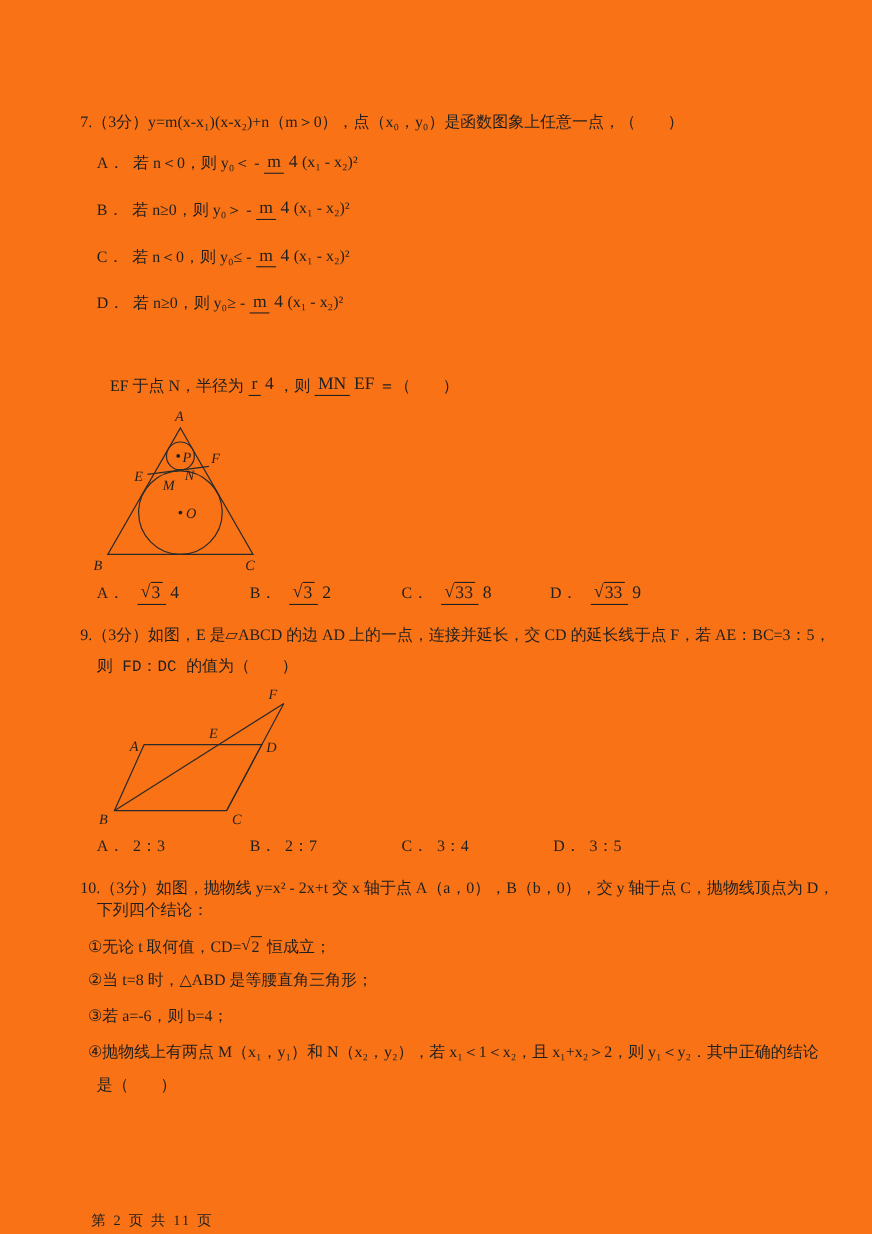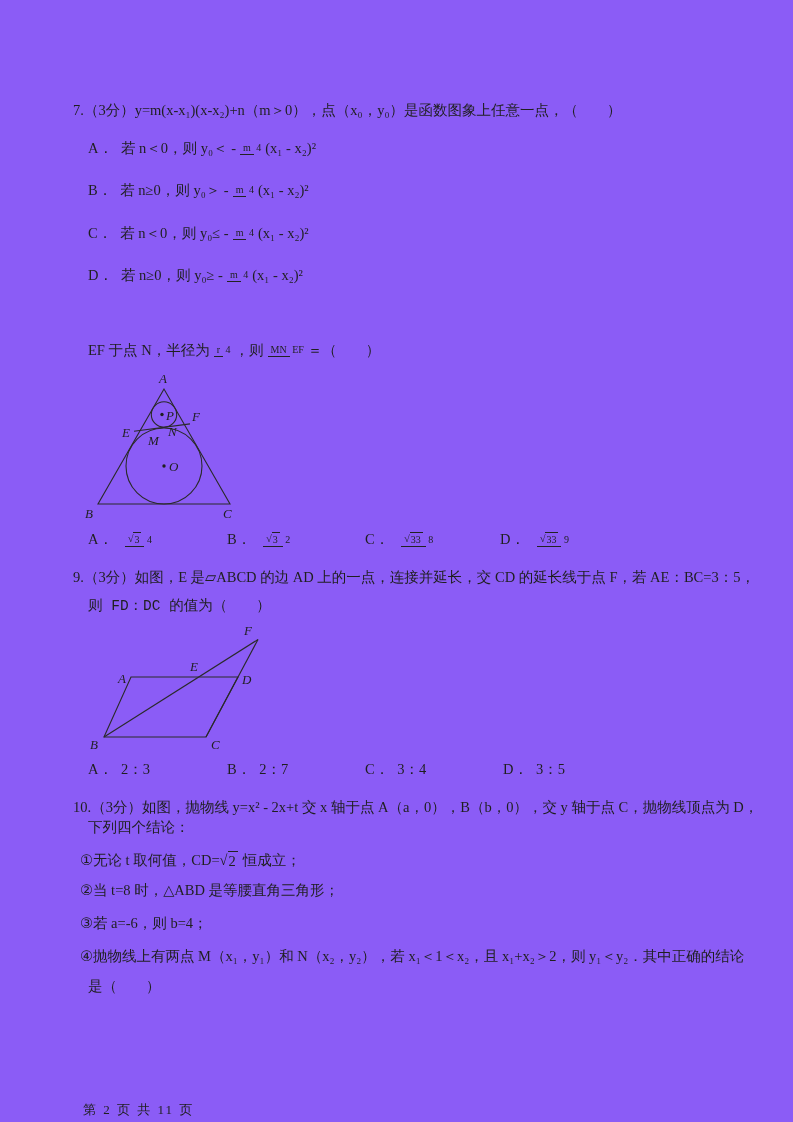--- a/index.html
+++ b/index.html
@@ -1,30 +1,30 @@
 <!DOCTYPE html>
 <html><head>
 <meta charset="utf-8">
 <style>
   * { margin:0; padding:0; box-sizing:border-box; }
   html,body { background:#ffffff; }
   .page {
-    position:relative; width:793px; height:1122px; background:#8b5cf6;
+    position:relative; width:793px; height:1122px; background:#f97316;
     font-family:"Liberation Serif","DejaVu Serif","DejaVu Sans",serif;
     color:#1f1f1f; overflow:hidden;
   }
   .abs { position:absolute; }
   .stem { font-size:14.5px; white-space:nowrap; }
   .opt-row { display:flex; align-items:center; font-size:14.5px; white-space:nowrap; }
   .opt-row > span { display:inline-block; }
   .opt-label { margin-right:8px; }
   .gap-r { margin-right:5px; }
   .frac {
     display:inline-flex; flex-direction:column; align-items:center;
-    line-height:1.15; font-size:10px; margin:12px 4px; vertical-align:middle;
+    line-height:1.15; font-size:16px; margin:12px 4px; vertical-align:middle;
   }
   .frac .top { border-bottom:1px solid #222; padding:0 3px 1px 3px; text-align:center; }
   .frac .bot { padding-top:1px; text-align:center; }
   .sqrt { white-space:nowrap; display:inline-block; }
   .sqrt .rsign { display:inline-block; transform:translateY(-1px); }
   .sqrt .rad { display:inline-block; border-top:1px solid #222; padding:1px 2px 0 1px; }
   .footer { font-size:13px; letter-spacing:2px; }
   svg text {
     font-family:"Liberation Serif","DejaVu Serif",serif;
     font-style:italic; font-size:13px; fill:#1f1f1f;
@@ -72,21 +72,21 @@
     <span class="opt-label">D．</span>
     <span>若 n≥0，则 y₀≥ -</span>
     <span class="frac">
       <span class="top">m</span>
       <span class="bot">4</span>
     </span>
     <span>(x₁ - x₂)²</span>
   </div>
 
 
-  <div class="abs opt-row" style="left:88px; top:333px; height:34px;">
+  <div class="abs opt-row" style="left:100px; top:333px; height:34px;">
     <span>EF 于点 N，半径为</span>
     <span class="frac">
       <span class="top">r</span>
       <span class="bot">4</span>
     </span>
     <span>，则</span>
     <span class="frac">
       <span class="top">MN</span>
       <span class="bot">EF</span>
     </span>

